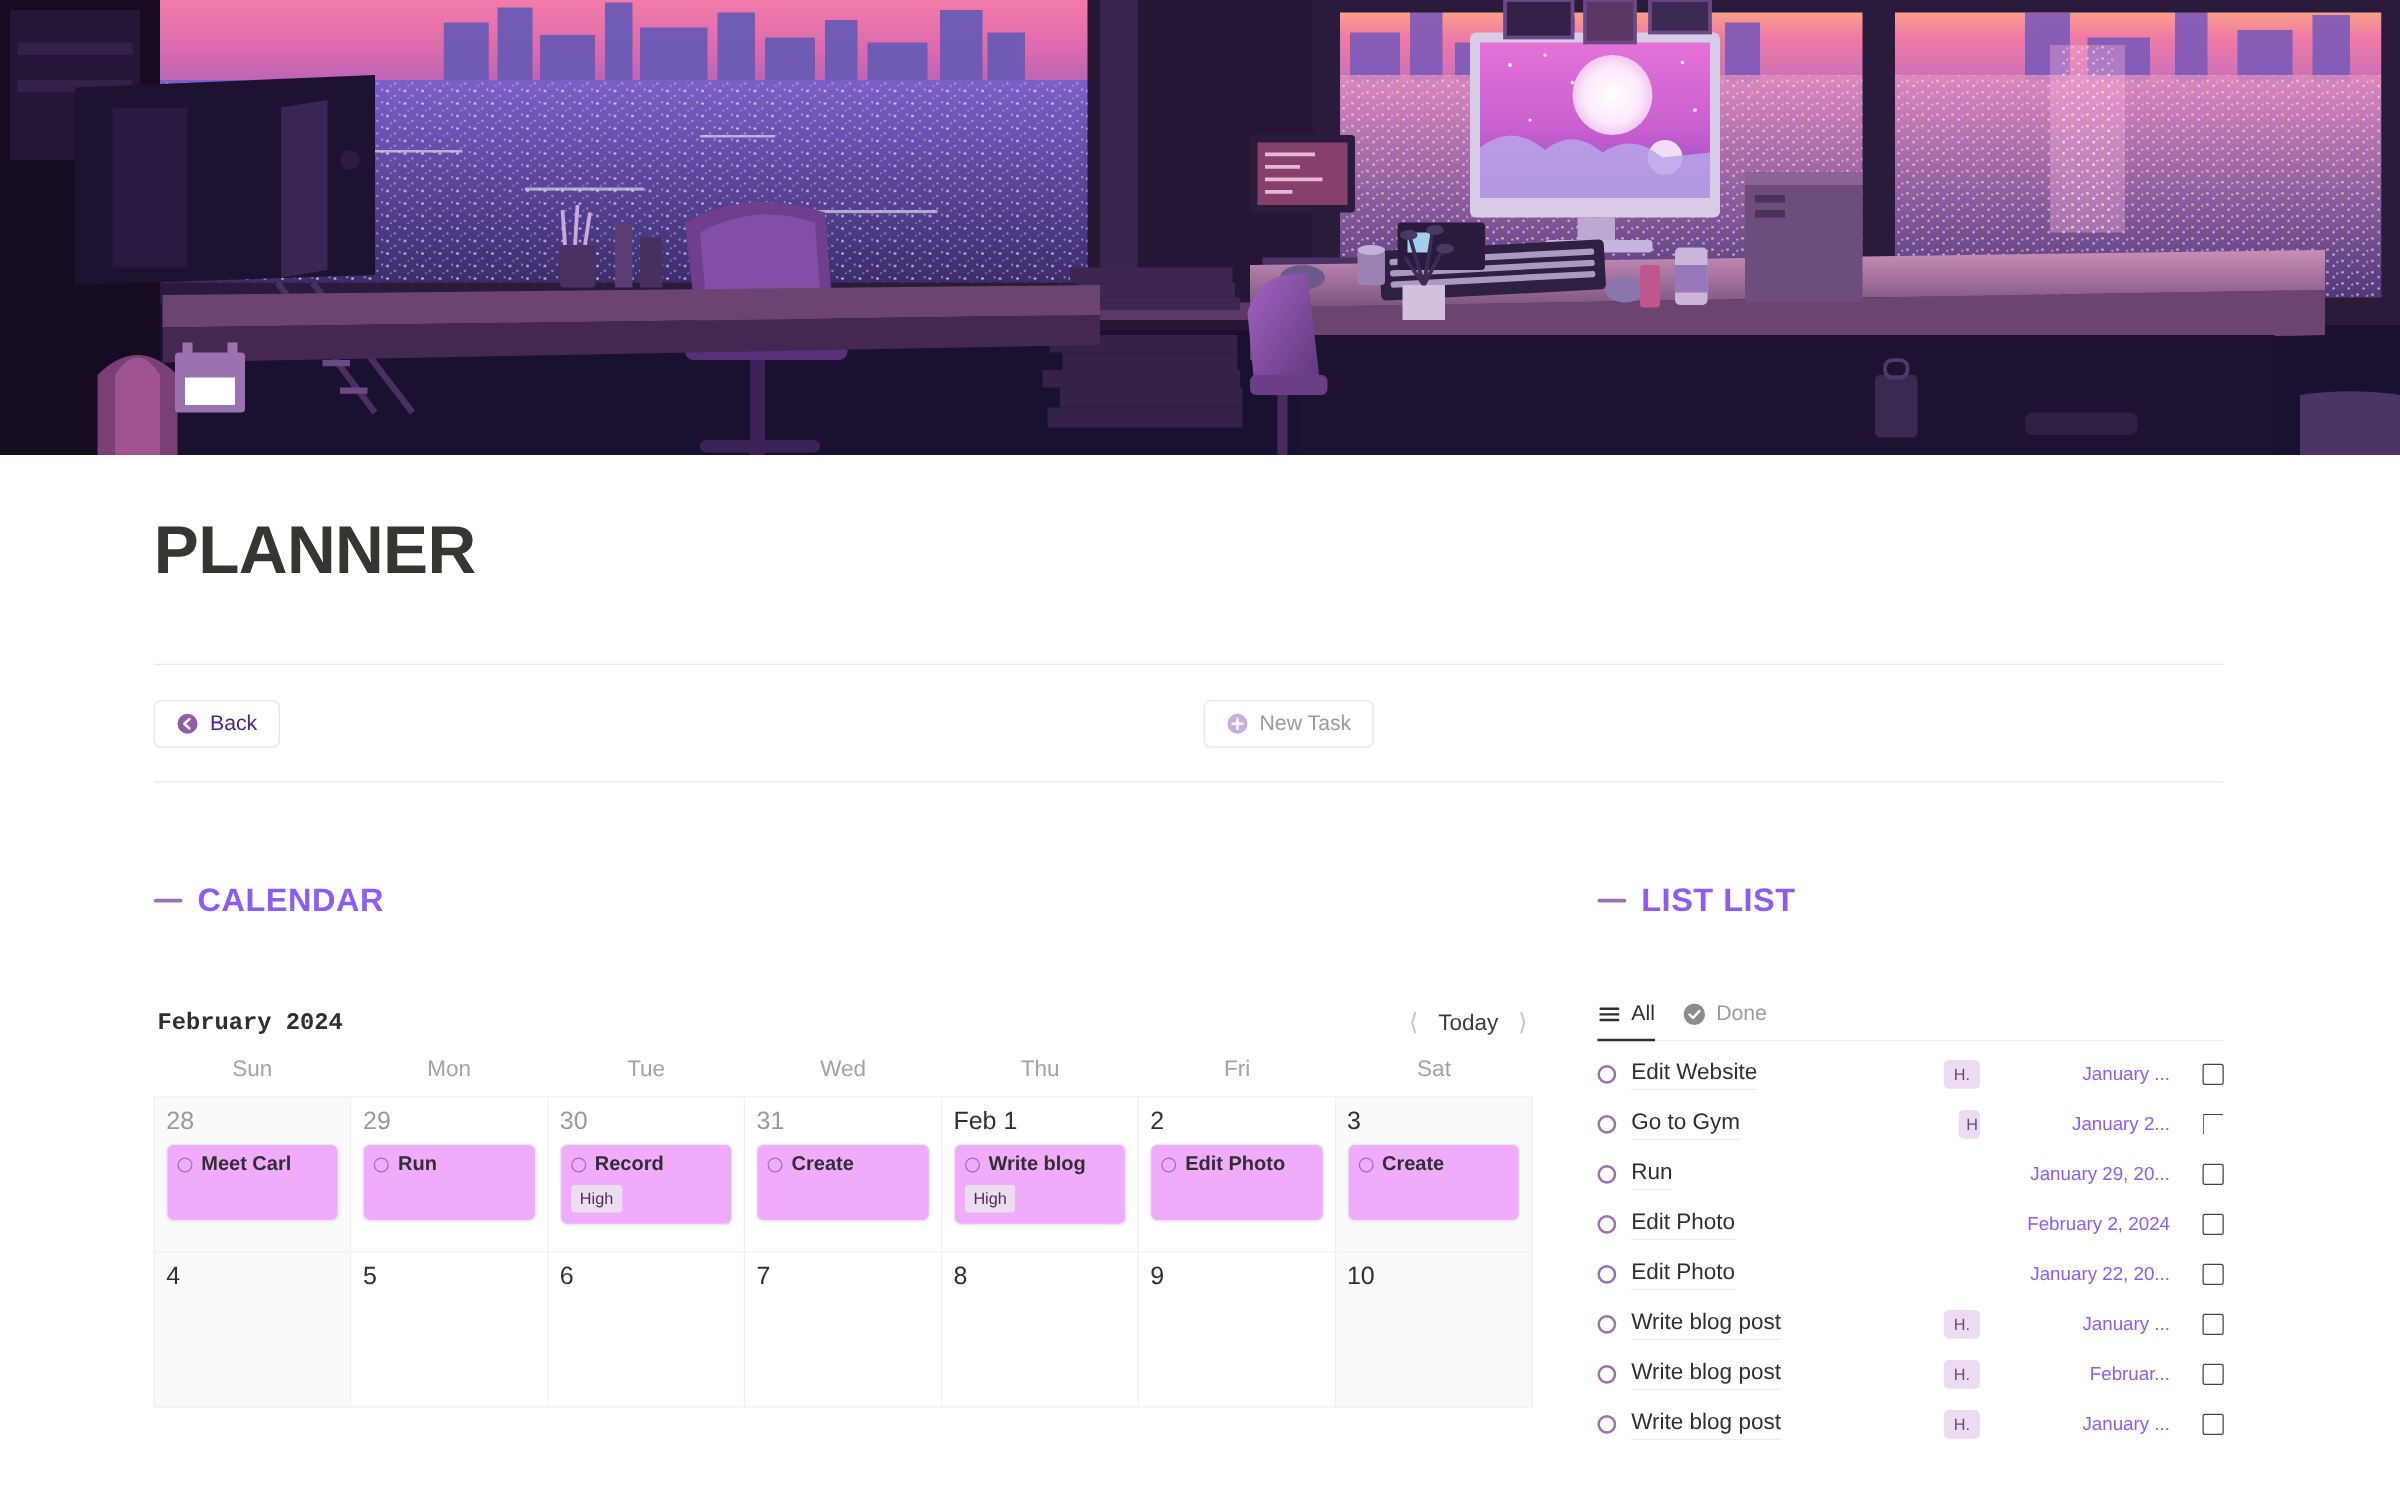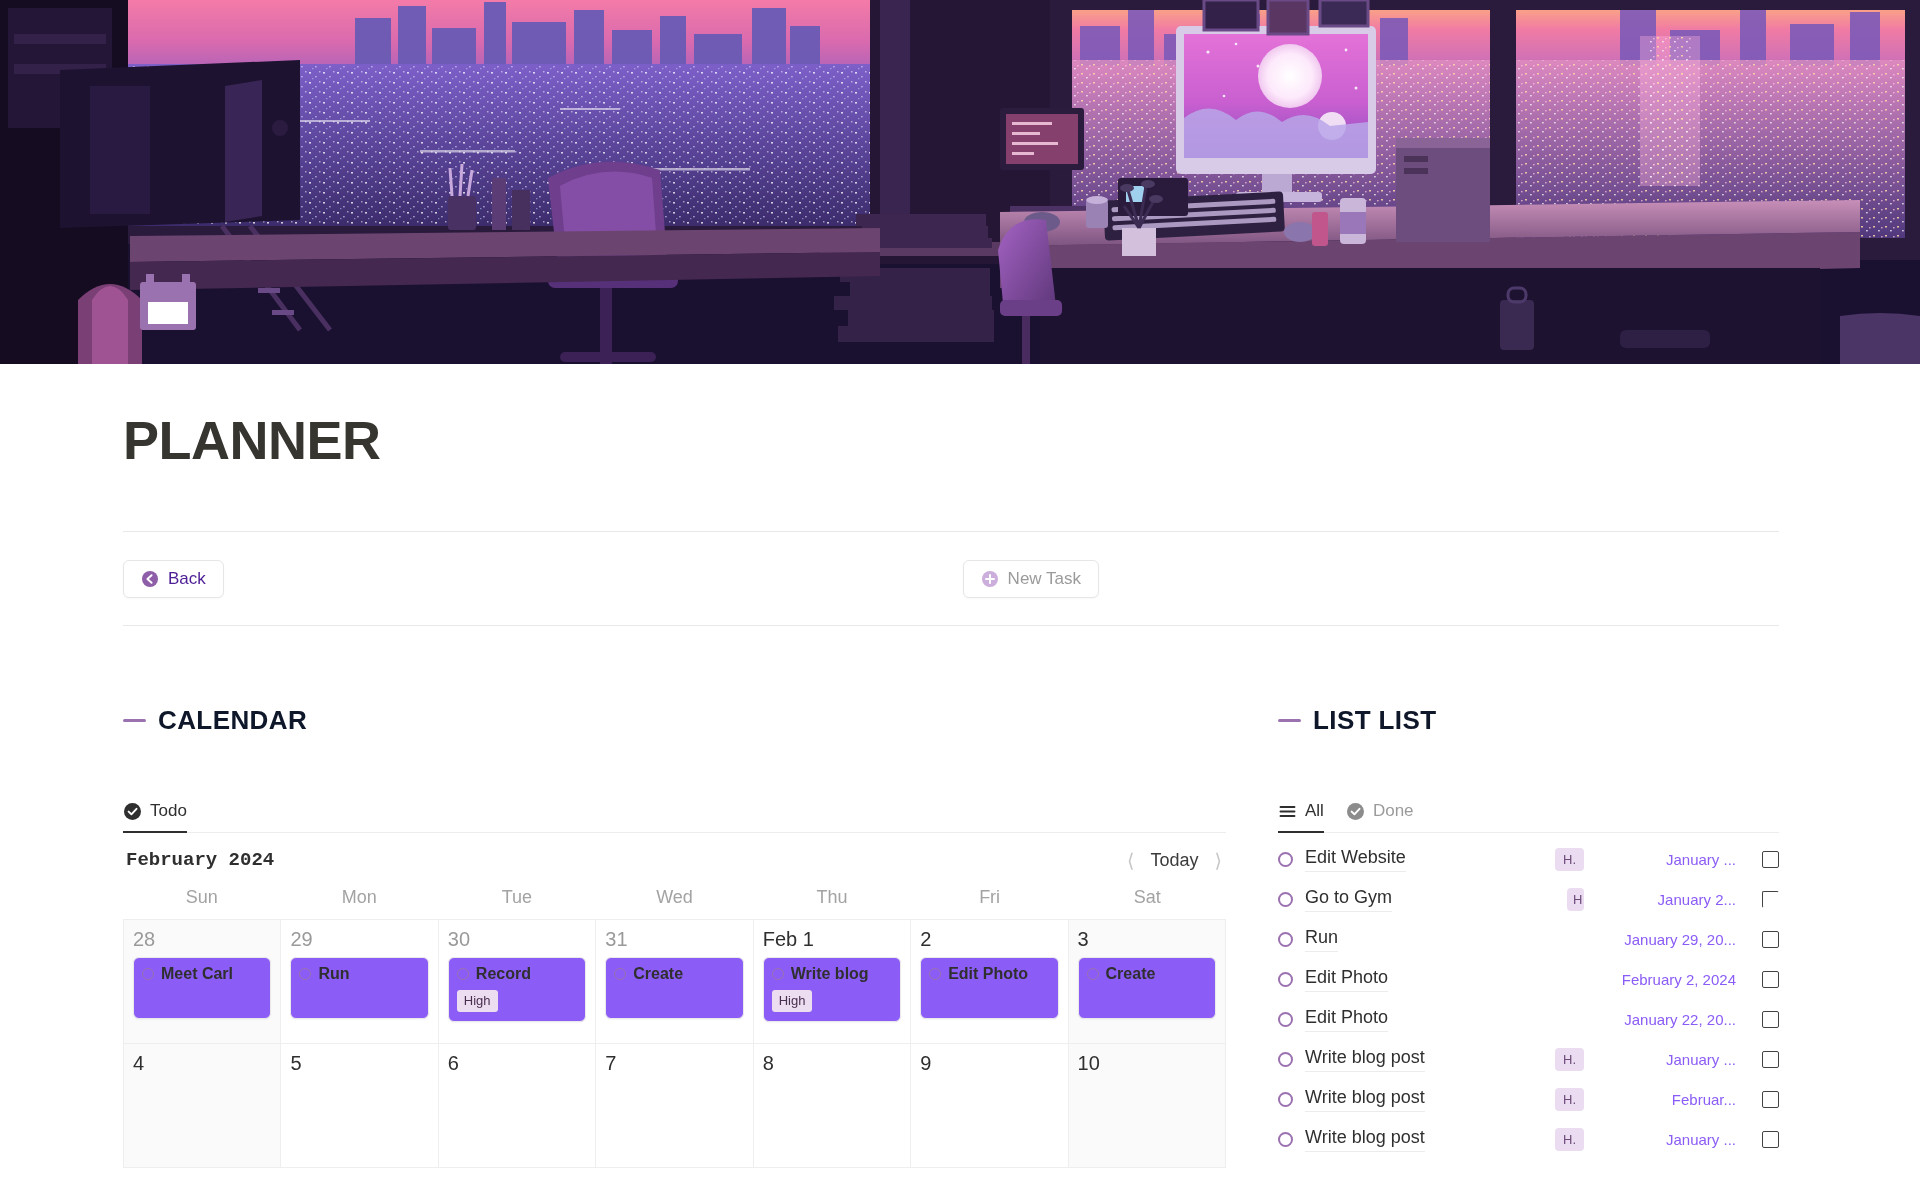--- a/index.html
+++ b/index.html
@@ -97,21 +97,21 @@
     gap: 12px;
     margin-bottom: 55px;
   }
   .dash {
     width: 23px; height: 3px; background: #9b72b0; border-radius: 2px;
     flex: 0 0 23px;
   }
   .section-title {
     font-size: 26px;
     font-weight: bold;
-    color: #0f172a;
+    color: #8b5cf6;
     letter-spacing: 0.4px;
   }
 
   
   .tabs {
     display: flex;
     align-items: flex-end;
     gap: 22px;
     border-bottom: 1px solid #ededed;
     height: 42px;
@@ -182,21 +182,21 @@
   .cal-daynum {
     text-align: left;
     font-size: 20px;
     color: #9a9a9a;
     line-height: 1.1;
     margin-bottom: 7px;
   }
   .cal-daynum.current { color: #2f2f2f; }
 
   .ev-card {
-    background: #8b5cf6;
+    background: #f0abfc;
     border: 1px solid #eaeaea;
     border-radius: 6px;
     box-shadow: 0 1px 2px rgba(0,0,0,0.04);
     padding: 7px 8px 9px 8px;
     min-height: 62px;
   }
   .ev-top { display: flex; align-items: center; gap: 7px; }
   .ev-circle {
     width: 12px; height: 12px;
     border: 1.8px solid #9b72b0;
@@ -589,31 +589,20 @@
   <div class="rule" style="margin-top:0"></div>
 
   <div class="columns">
 
     <div class="col-calendar">
       <div class="section-head">
         <span class="dash"></span>
         <span class="section-title">CALENDAR</span>
       </div>
 
-      <div class="tabs">
-        <div class="tab active">
-          <span class="tab-ico">
-            <svg viewBox="0 0 19 19">
-              <circle cx="9.5" cy="9.5" r="8.5" fill="#2f2f2f"></circle>
-              <path d="M5.6 9.6 L8.4 12.3 L13.5 6.8" fill="none" stroke="#fff" stroke-width="1.9" stroke-linecap="round" stroke-linejoin="round"></path>
-            </svg>
-          </span>
-          <span>Todo</span>
-        </div>
-      </div>
 
       <div class="cal-bar">
         <span class="cal-month">February 2024</span>
         <span class="cal-nav">
           <span class="chev">⟨</span>
           <span class="today-btn">Today</span>
           <span class="chev">⟩</span>
         </span>
       </div>
 

